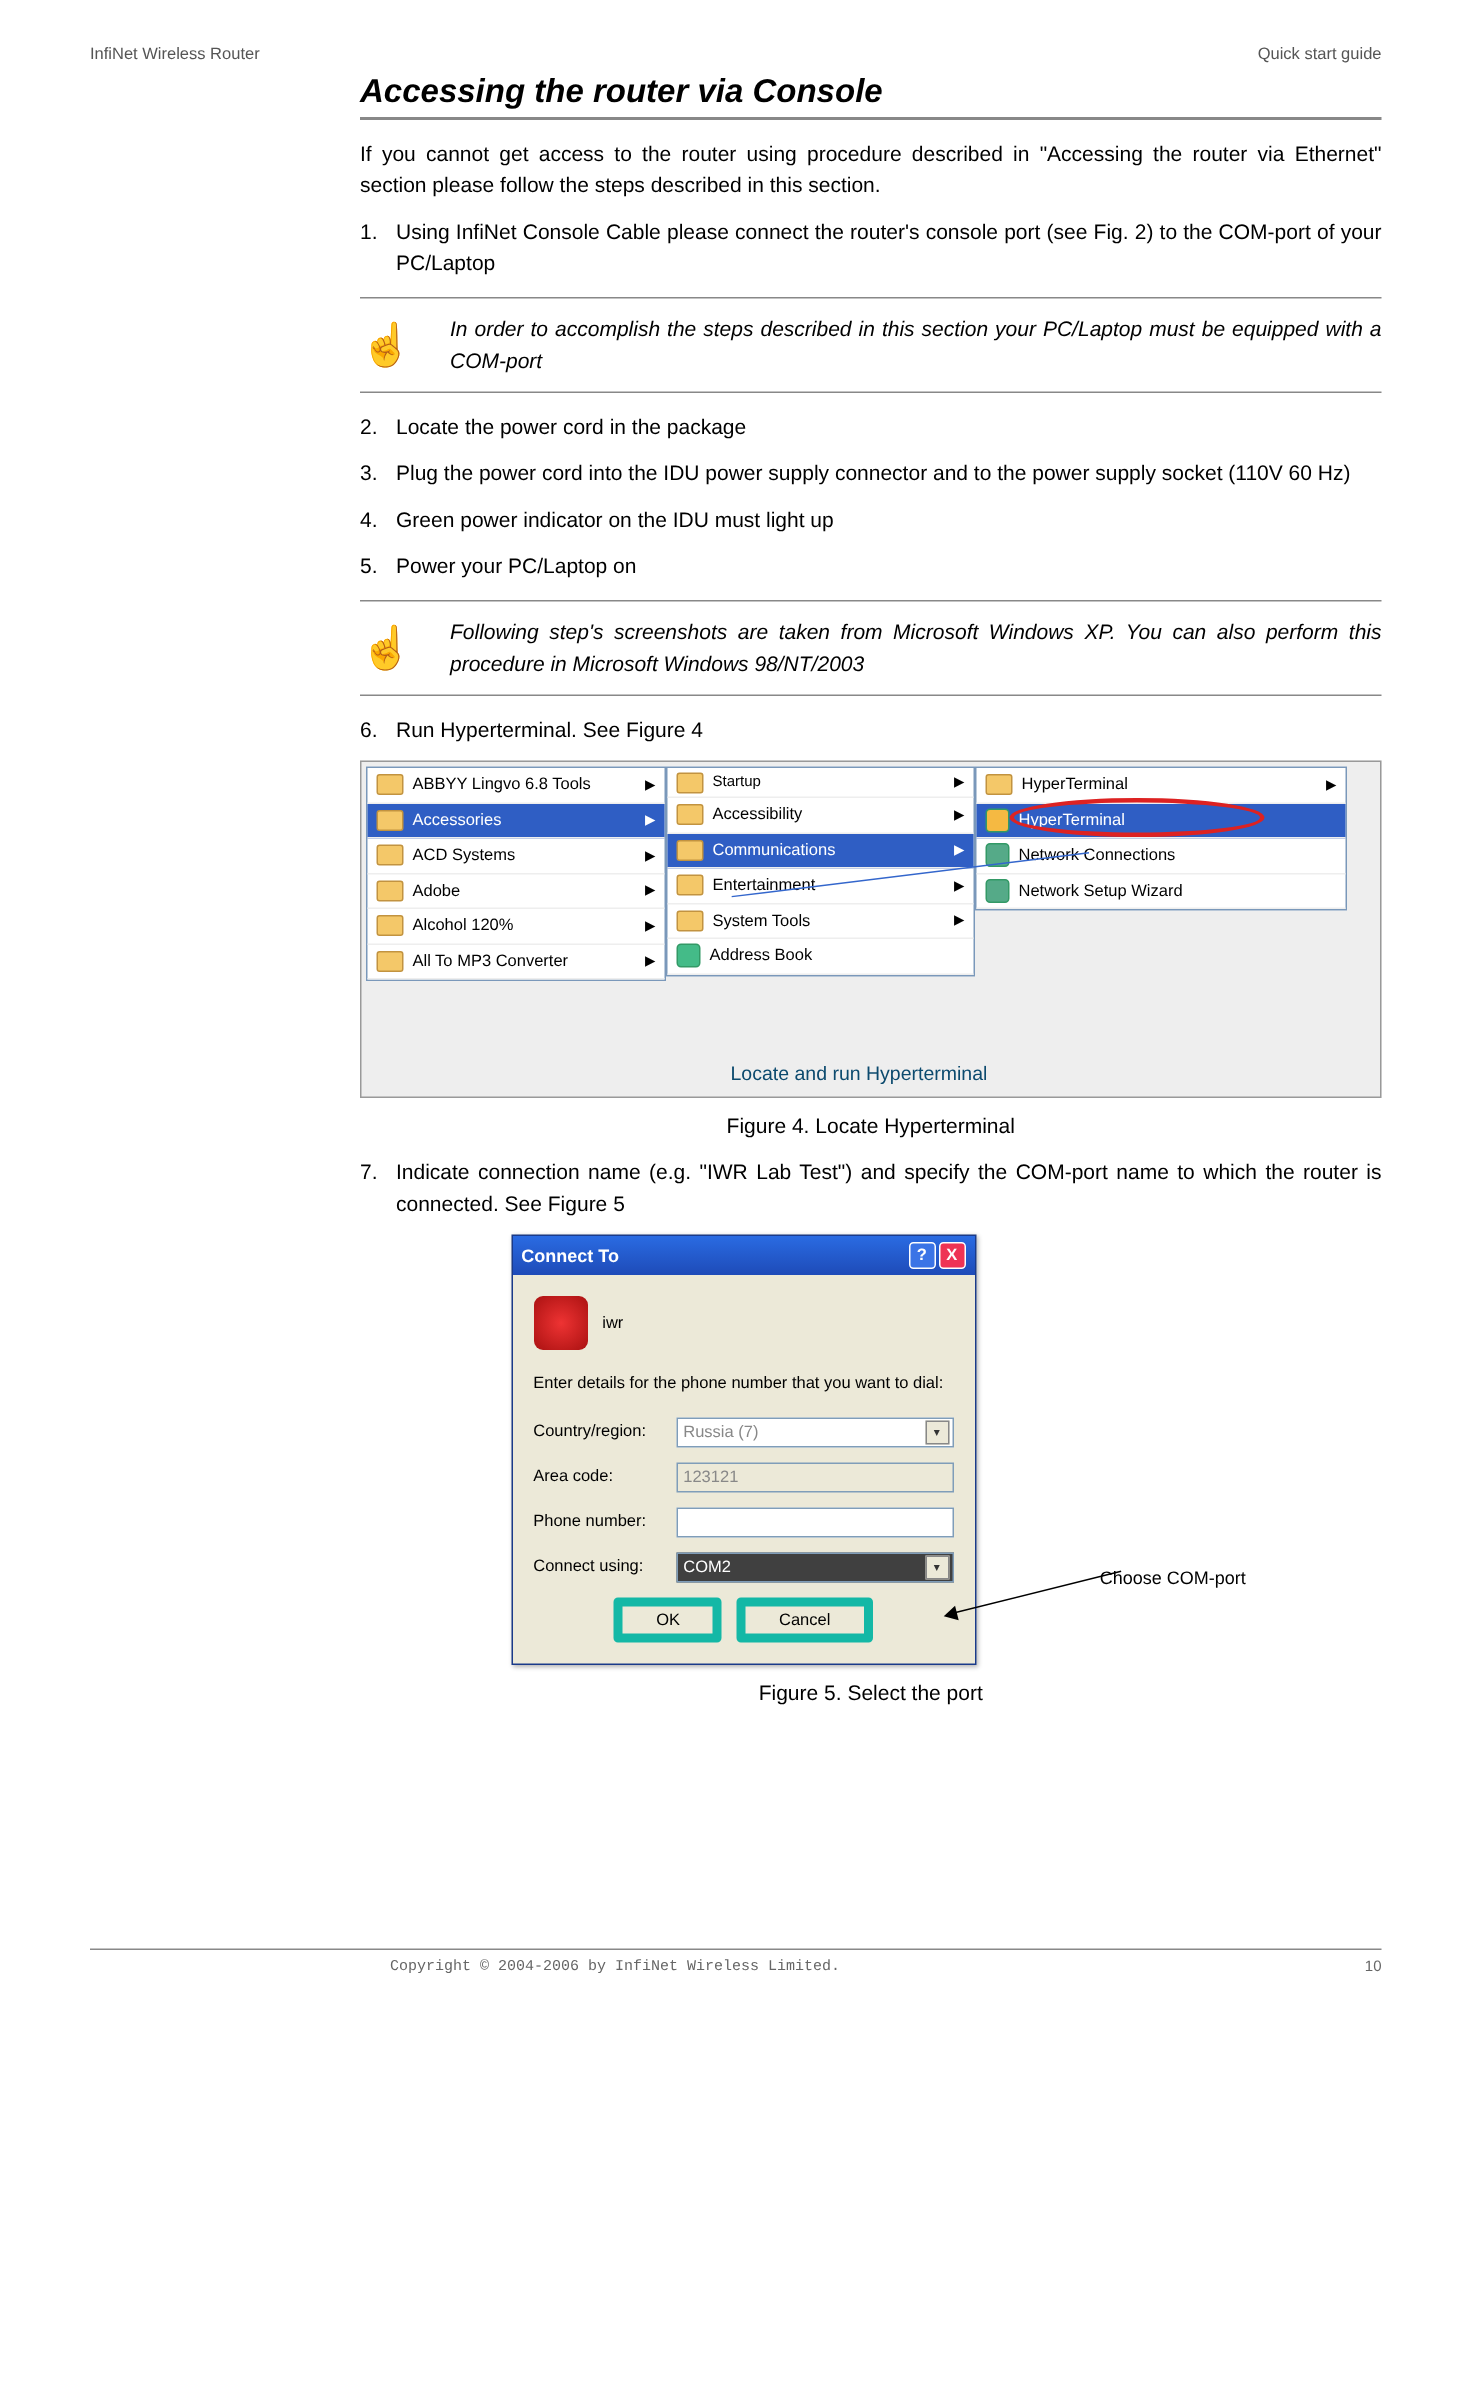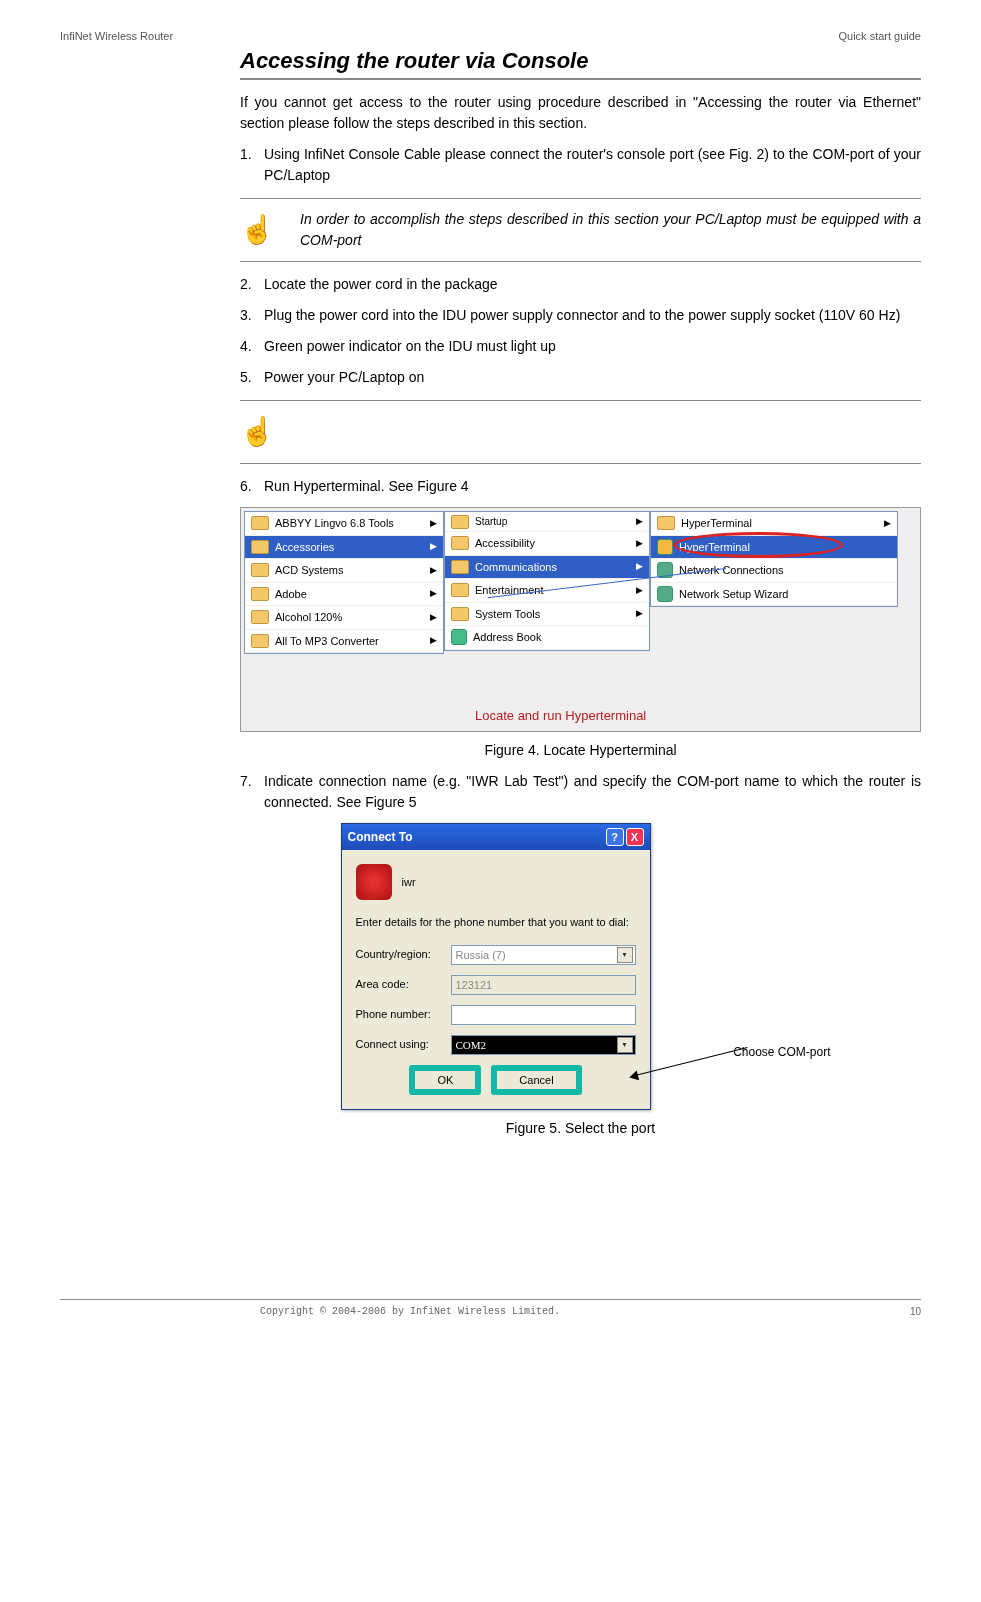--- a/index.html
+++ b/index.html
@@ -88,21 +88,21 @@
     }
     .menu-item .arrow { margin-left: auto; font-size: 9px; }
     .red-circle {
       position: absolute; border: 3px solid #d22; border-radius: 50%/50%;
       width: 170px; height: 26px; left: 432px; top: 24px; pointer-events:none;
     }
     .blue-arrow-line {
       position: absolute; left: 245px; top: 60px; width: 240px; height: 1px;
       border-top: 1.5px solid #36c; transform: rotate(-7deg); transform-origin: right center;
     }
-    .locate-text { position: absolute; bottom: 6px; left: 234px; font-size: 13px; color:#b91c1c; }
+    .locate-text { position: absolute; bottom: 6px; left: 246px; font-size: 13px; color:#0c4a6e; }
     
     
     .screenshot2-wrap { display: flex; justify-content: center; margin-top: 10px; }
     .screenshot2 { position: relative; width: 480px; }
     .connect-dialog {
       width: 310px; background: #ece9d8; border: 1px solid #1a3a8a;
       font-family: Tahoma, sans-serif; font-size: 11px;
       box-shadow: 1px 1px 3px rgba(0,0,0,0.3);
     }
     .titlebar {
@@ -119,21 +119,21 @@
     .dialog-row label { width: 95px; }
     .dialog-input {
       flex:1; background:#fff; border:1px solid #7f9db9; padding:2px 4px;
       font-size:11px; height:20px;
     }
     .dialog-input.disabled { background:#ece9d8; color:#888;}
     .dialog-select {
       flex:1; background:#fff; border:1px solid #7f9db9; padding:1px 4px;
       font-size:11px; height:20px; position:relative;
     }
-    .dialog-select.highlight { background:#000000; color:#fff;font-family:Liberation Serif, serif; }
+    .dialog-select.highlight { background:#404040; color:#fff; }
     .dialog-select .sel-arrow { position:absolute; right:2px; top:1px; width:16px;height:16px;
       background:#ece9d8; border:1px solid #888; display:flex;align-items:center;justify-content:center;font-size:8px;color:#333;}
     .phone-icon-row { display:flex; align-items:center; gap:10px; margin-bottom:14px;}
     .phone-icon { width:36px;height:36px; background:radial-gradient(#e33,#a11); border-radius:6px;}
     .dialog-buttons { display:flex; justify-content:center; gap:10px; margin-top:10px;}
     .dlg-btn { background:#ece9d8; border:6px solid #14b8a6; border-radius:3px; padding:3px 22px; font-size:11px;}
     .choose-label { position:absolute; right:-10px; top:220px; font-size:12px;}
     .choose-arrow {
       position:absolute; width:120px; height:1px; border-top:1.5px solid #000;
       left:290px; top:253px; transform: rotate(-14deg); transform-origin:left center;
@@ -188,20 +188,21 @@
         <span class="txt">Green power indicator on the IDU must light up</span>
       </li>
     <li>
         <span class="num">5.</span>
         <span class="txt">Power your PC/Laptop on</span>
       </li>
   </ol>
 
   <div class="note-box">
     <div class="icon"><span class="pointing-hand">☝</span></div>
+    <div class="note-text">Following step's screenshots are taken from Microsoft Windows XP. You can also perform this procedure in Microsoft Windows 98/NT/2003</div>
   </div>
 
   <ol class="numlist">
     <li>
         <span class="num">6.</span>
         <span class="txt">Run Hyperterminal. See Figure 4</span>
       </li>
   </ol>
 
   <div class="screenshot1">

